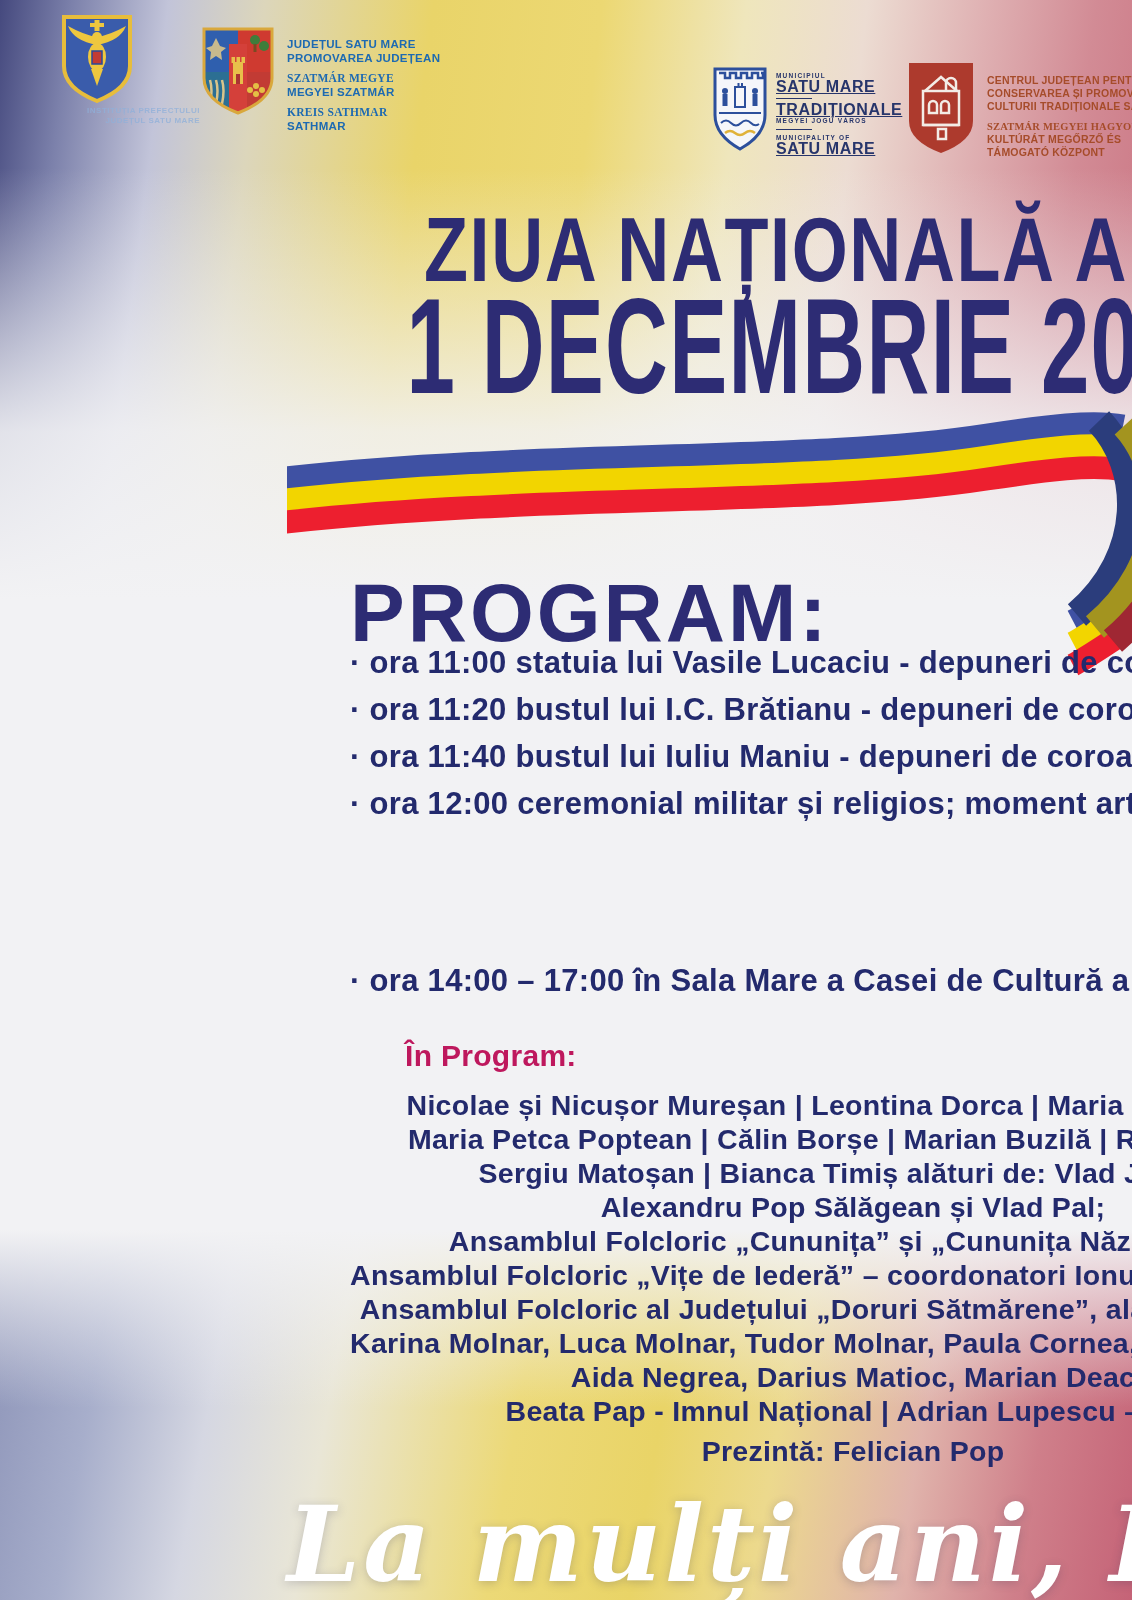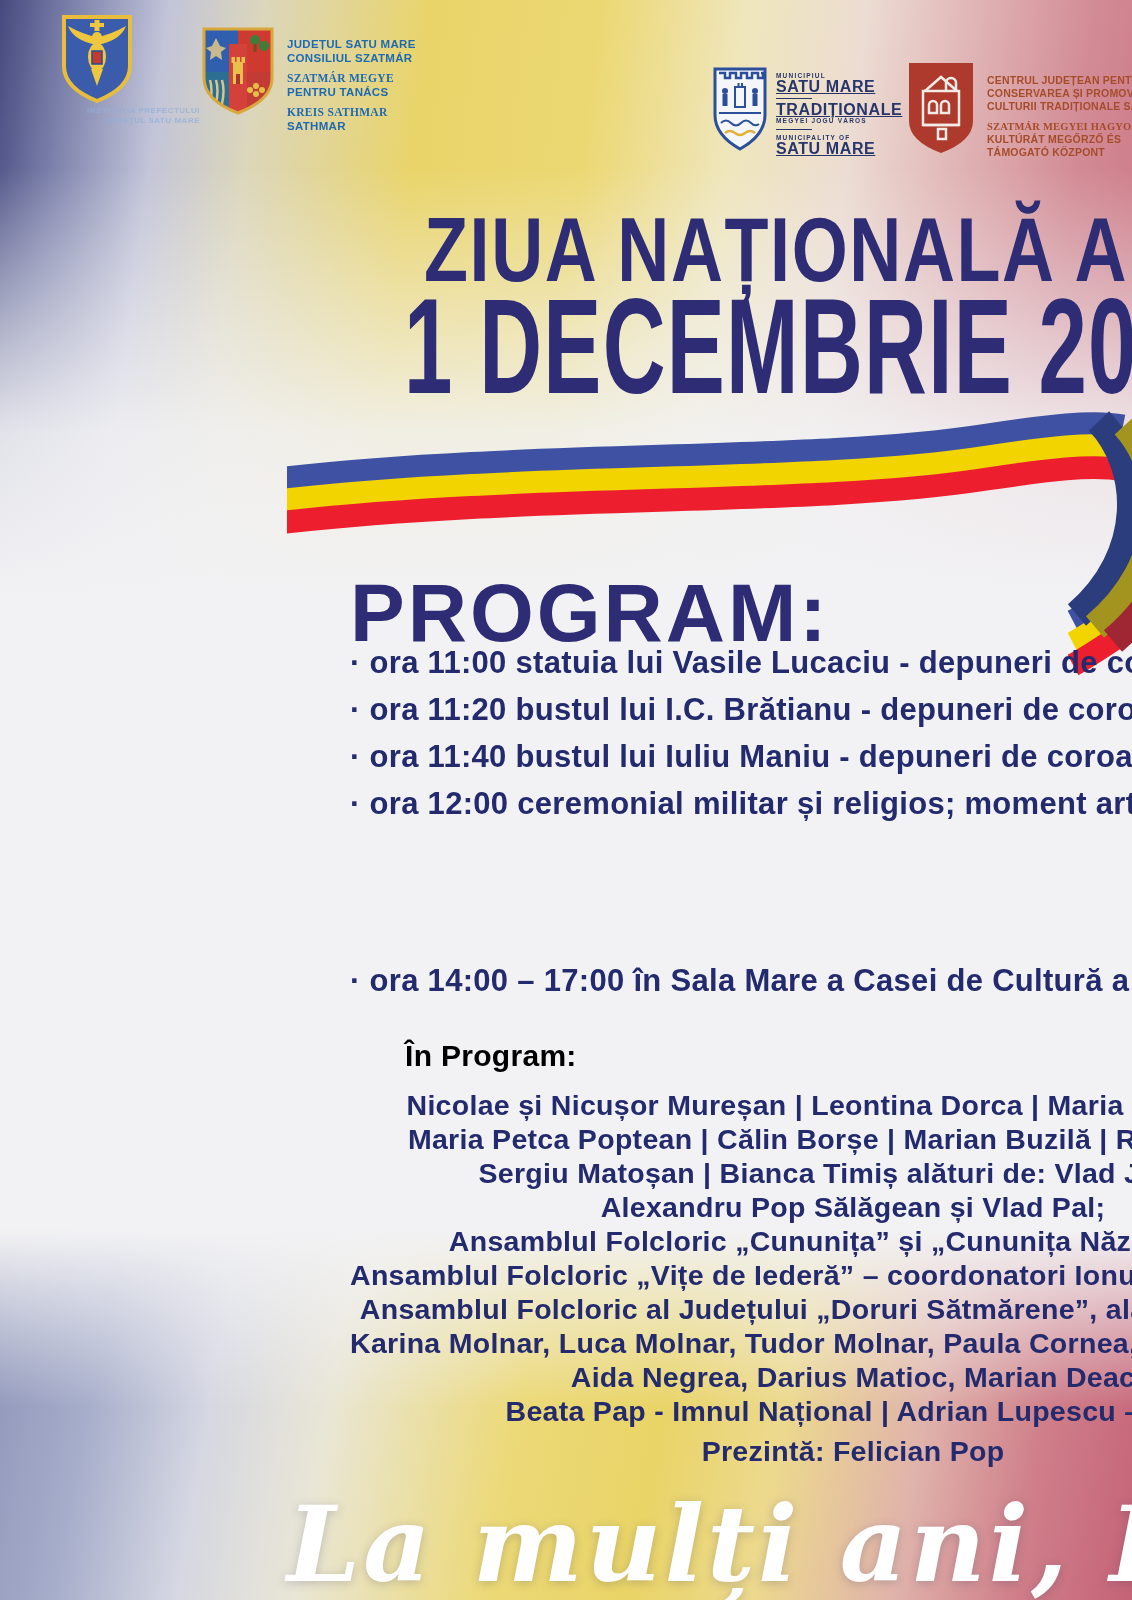--- a/index.html
+++ b/index.html
@@ -43,21 +43,21 @@
   .ribbon{position:absolute;left:0;top:368px;z-index:2;}
 
   
   .prog-head{position:absolute;left:63px;top:536px;z-index:2;color:#2d2c74;
              font-family:"Liberation Sans",sans-serif;font-weight:bold;font-size:82px;line-height:80px;letter-spacing:3px;}
   .item{position:absolute;left:63px;width:1006px;z-index:2;color:#232a6d;font-weight:bold;
         font-size:31px;line-height:44px;}
   .i1{top:604px;} .i2{top:651px;} .i3{top:698px;}
   .i4{top:745px;text-align:justify;}
   .i5{top:922px;text-align:justify;line-height:43px;}
-  .in-program{position:absolute;left:118px;top:1012px;z-index:2;color:#000000;font-weight:bold;font-size:30px;}
+  .in-program{position:absolute;left:118px;top:1012px;z-index:2;color:#be185d;font-weight:bold;font-size:30px;}
   .lineup{position:absolute;left:63px;top:1052px;width:1006px;z-index:2;display:flex;flex-direction:column;
           gap:2px;text-align:center;color:#232a6d;font-weight:bold;font-size:28.5px;line-height:32px;}
   .lineup .presenter{margin-top:6px;}
 
   
   .greeting{position:absolute;left:0;top:1448px;width:100%;z-index:2;text-align:center;color:#ffffff;
             font-family:"DejaVu Serif",serif;font-style:italic;font-size:104px;line-height:120px;
             letter-spacing:3px;text-shadow:0 2px 10px rgba(60,60,90,.25);white-space:nowrap;}
 </style>
 </head>
@@ -109,23 +109,23 @@
       <rect x="35" y="38" width="10" height="22" fill="#e8c04a"></rect>
       <rect x="33.5" y="33" width="3.5" height="6" fill="#e8c04a"></rect>
         <rect x="38.5" y="33" width="3.5" height="6" fill="#e8c04a"></rect>
         <rect x="43.5" y="33" width="3.5" height="6" fill="#e8c04a"></rect>
       <rect x="38" y="50" width="4" height="10" fill="#a33"></rect>
     </g>
     <path d="M6 5 H74 V54 Q74 76 40 89 Q6 76 6 54 Z" fill="none" stroke="#d9a83c" stroke-width="3"></path>
   </svg>
   <div class="cap cap-county">
     <div>JUDEȚUL SATU MARE</div>
-    <div>CONSILIUL SZATMÁR</div>
+    <div>PROMOVAREA JUDEȚEAN</div>
     <div class="gap">SZATMÁR MEGYE</div>
-    <div>PENTRU TANÁCS</div>
+    <div>MEGYEI SZATMÁR</div>
     <div class="gap">KREIS SATHMAR</div>
     <div>SATHMAR</div>
 
   <svg class="layer" style="left:424px;top:28px" width="58" height="88" viewBox="0 0 58 88">
     <path d="M4 4 H54 V50 Q54 70 29 84 Q4 70 4 50 Z" fill="#f5f6fa" stroke="#2c4f9c" stroke-width="3"></path>
     <path d="M8 8 h6 v5 h5 v-5 h6 v5 h5 v-5 h6 v5 h5 v-5 h6 v5 h5 v-5 h-2" fill="none" stroke="#2c4f9c" stroke-width="2.5"></path>
     <rect x="24" y="22" width="10" height="20" fill="none" stroke="#2c4f9c" stroke-width="2"></rect>
     <rect x="26.5" y="18" width="2" height="4" fill="#2c4f9c"></rect>
         <rect x="30" y="18" width="2" height="4" fill="#2c4f9c"></rect>
     <circle cx="14" cy="26" r="3" fill="#2c4f9c"></circle>

